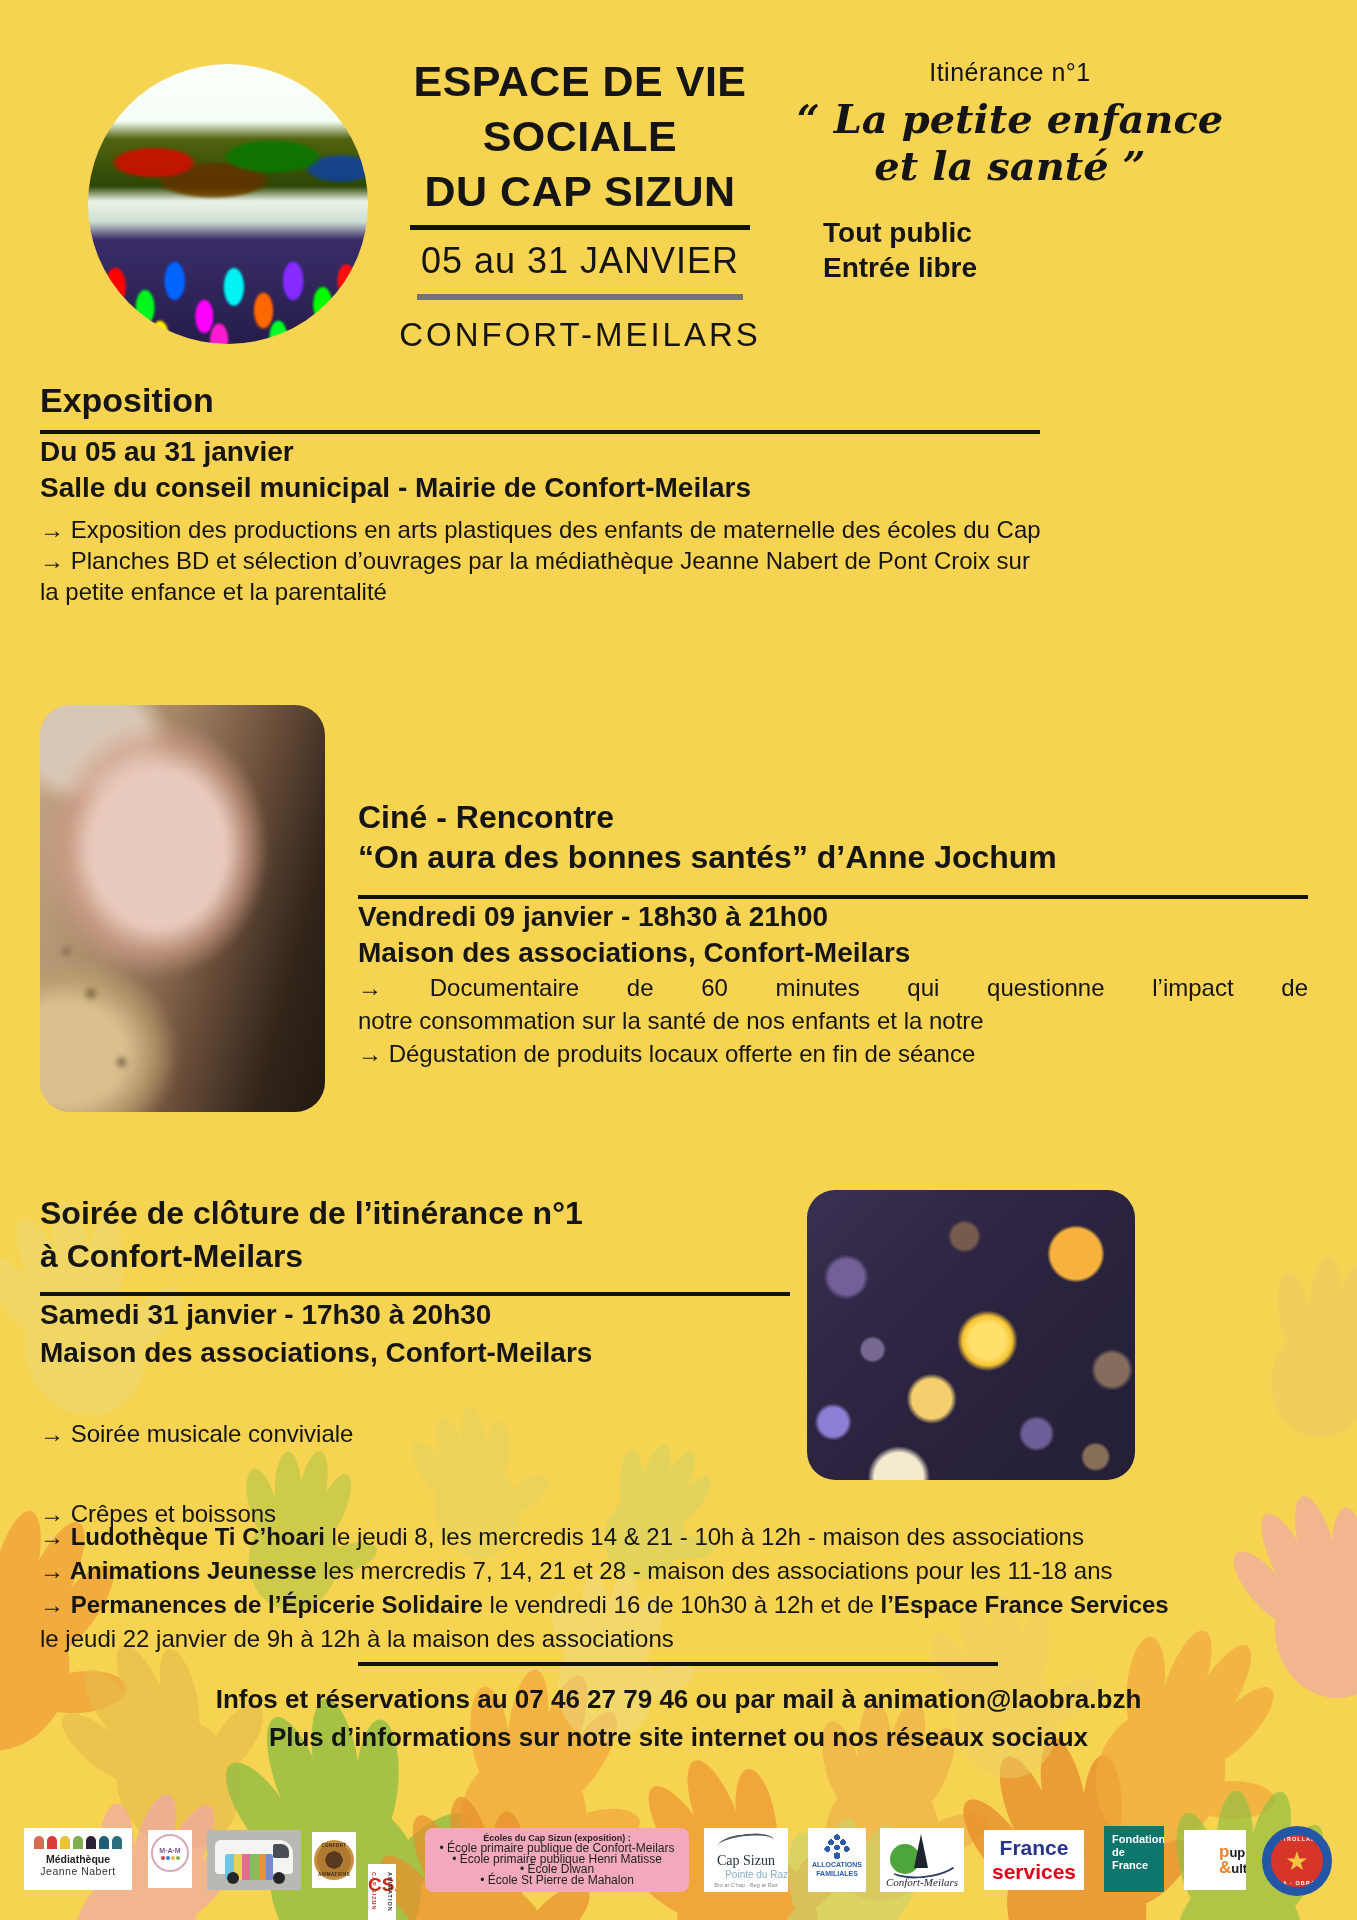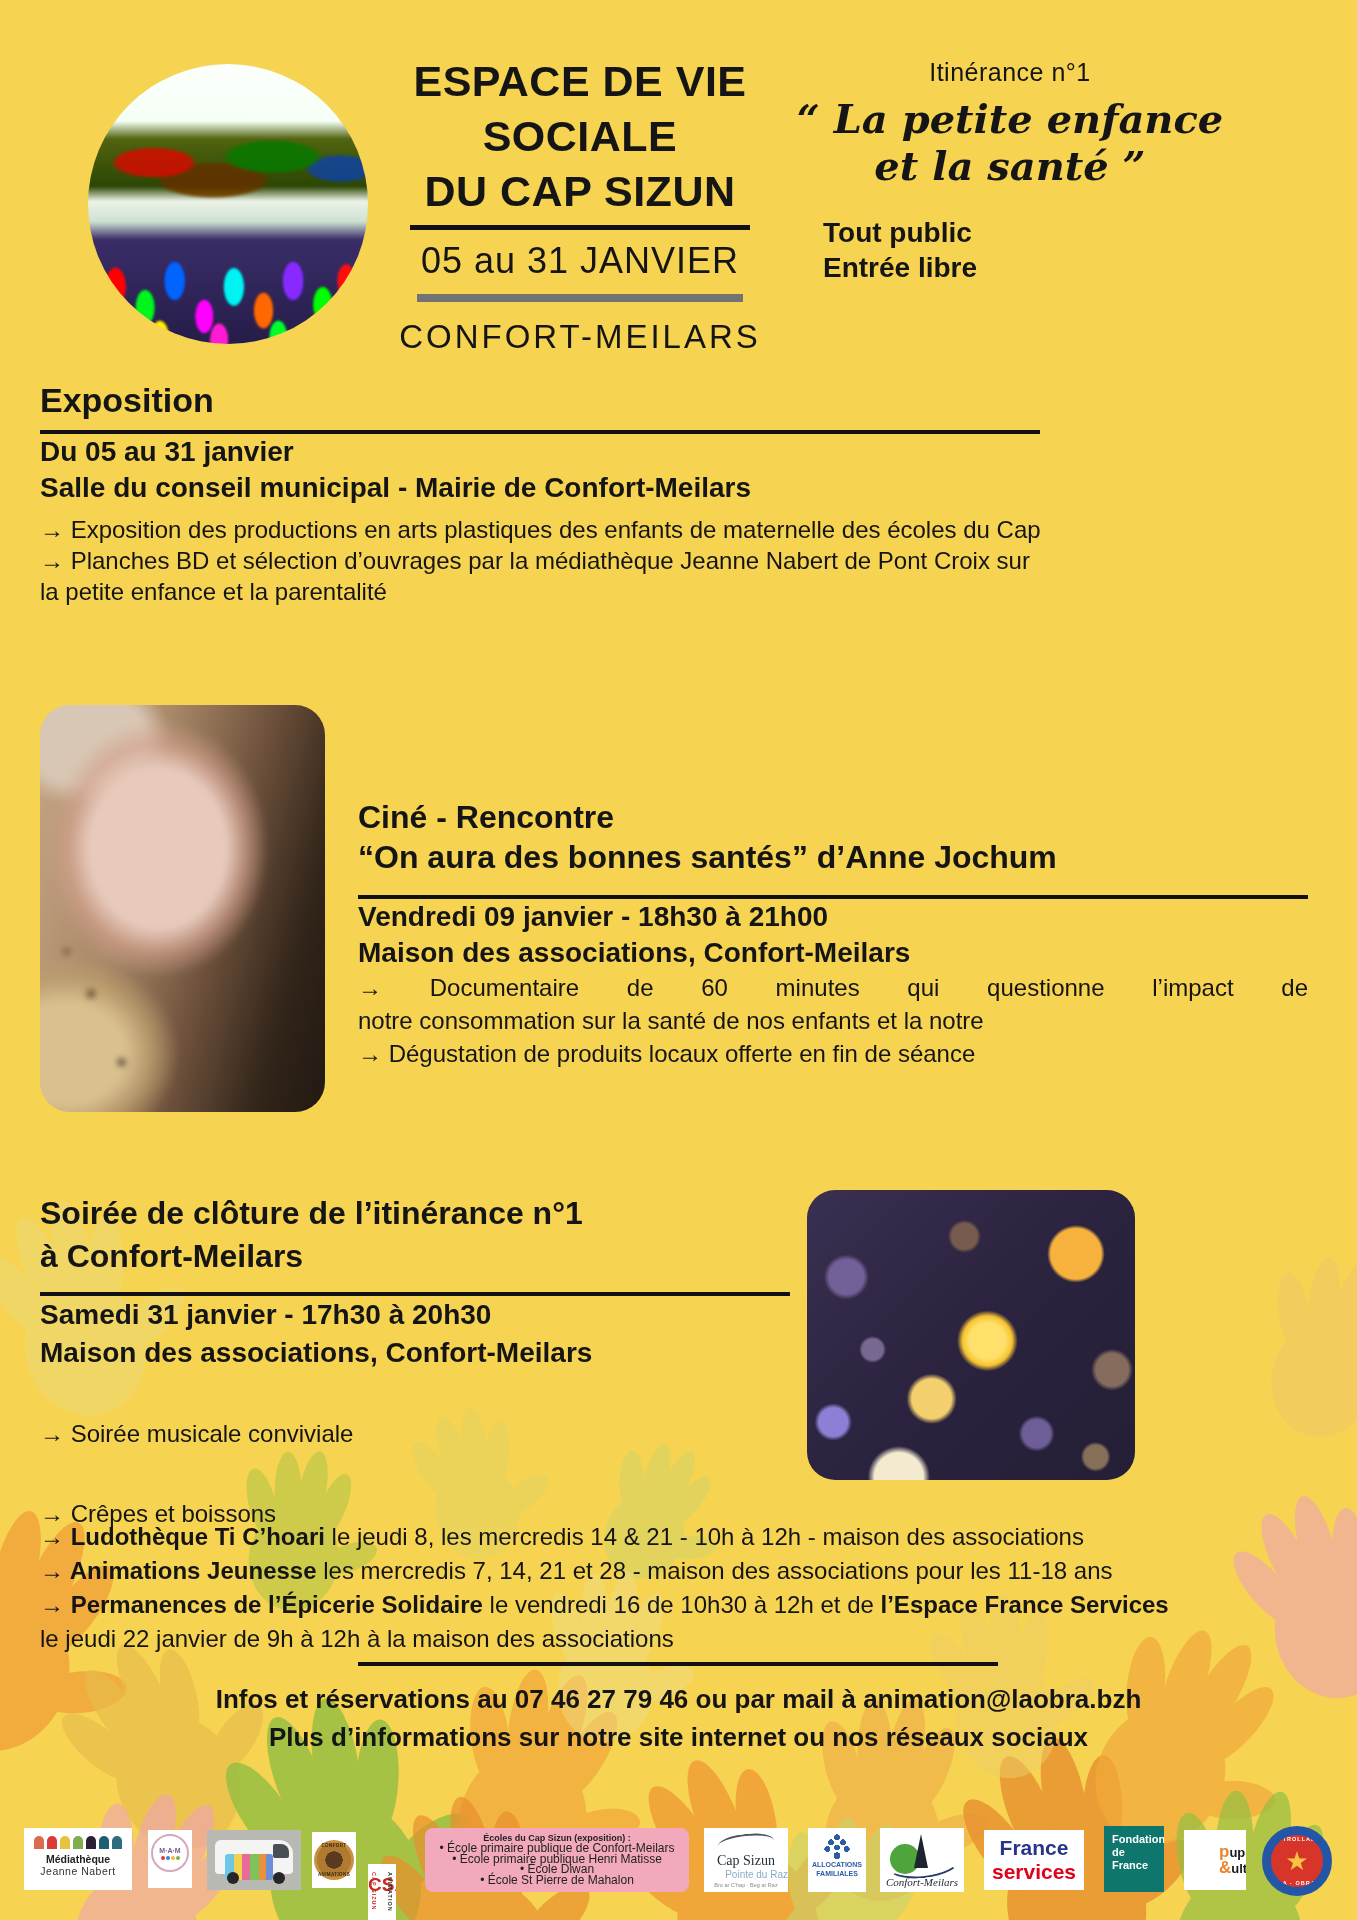--- a/index.html
+++ b/index.html
@@ -31,21 +31,21 @@
       radial-gradient(ellipse 14px 26px at 87% 93%, #5555ff 0 60%, transparent 66%),
       radial-gradient(ellipse 60px 22px at 25% 36%, rgba(150,40,30,.85) 0 60%, transparent 72%),
       radial-gradient(ellipse 70px 24px at 65% 34%, rgba(50,110,40,.9) 0 60%, transparent 72%),
       radial-gradient(ellipse 50px 20px at 88% 38%, rgba(40,70,140,.7) 0 60%, transparent 72%),
       radial-gradient(ellipse 80px 26px at 45% 42%, rgba(90,60,20,.8) 0 60%, transparent 72%),
       linear-gradient(180deg,#eef3ee 0%,#e9efe9 22%,#5a6436 28%,#3c4a26 44%,#dfe3dc 49%,#c8d2cb 56%,#413a5a 62%,#2f2a42 100%);}
   .title-block{left:382px;top:54px;width:396px;text-align:center;}
   .title-line{font-size:43px;font-weight:800;line-height:55px;letter-spacing:.5px;}
   .title-underlined{display:inline-block;border-bottom:5px solid #111;padding:0 14px 6px 14px;}
   .date-range{display:inline-block;font-size:36px;font-weight:400;letter-spacing:1px;
-              border-bottom:8px solid #737373;padding:10px 4px 12px 4px;}
+              border-bottom:6px solid #737373;padding:10px 4px 12px 4px;}
   .city{font-size:33px;font-weight:400;letter-spacing:3px;margin-top:16px;}
   .right-block{left:795px;top:58px;width:430px;text-align:center;}
   .itinerance{font-size:25px;letter-spacing:.5px;}
   .quote{font-family:"DejaVu Serif","Liberation Serif",serif;font-style:italic;font-weight:700;
          font-size:40px;line-height:47px;margin-top:8px;}
   .audience{ text-align:left;margin:26px 0 0 28px;font-size:28px;font-weight:700;line-height:35px;}
 
   
   .section-h{font-size:34px;font-weight:700;line-height:40px;}
   .rule{height:4px;background:#111;}

